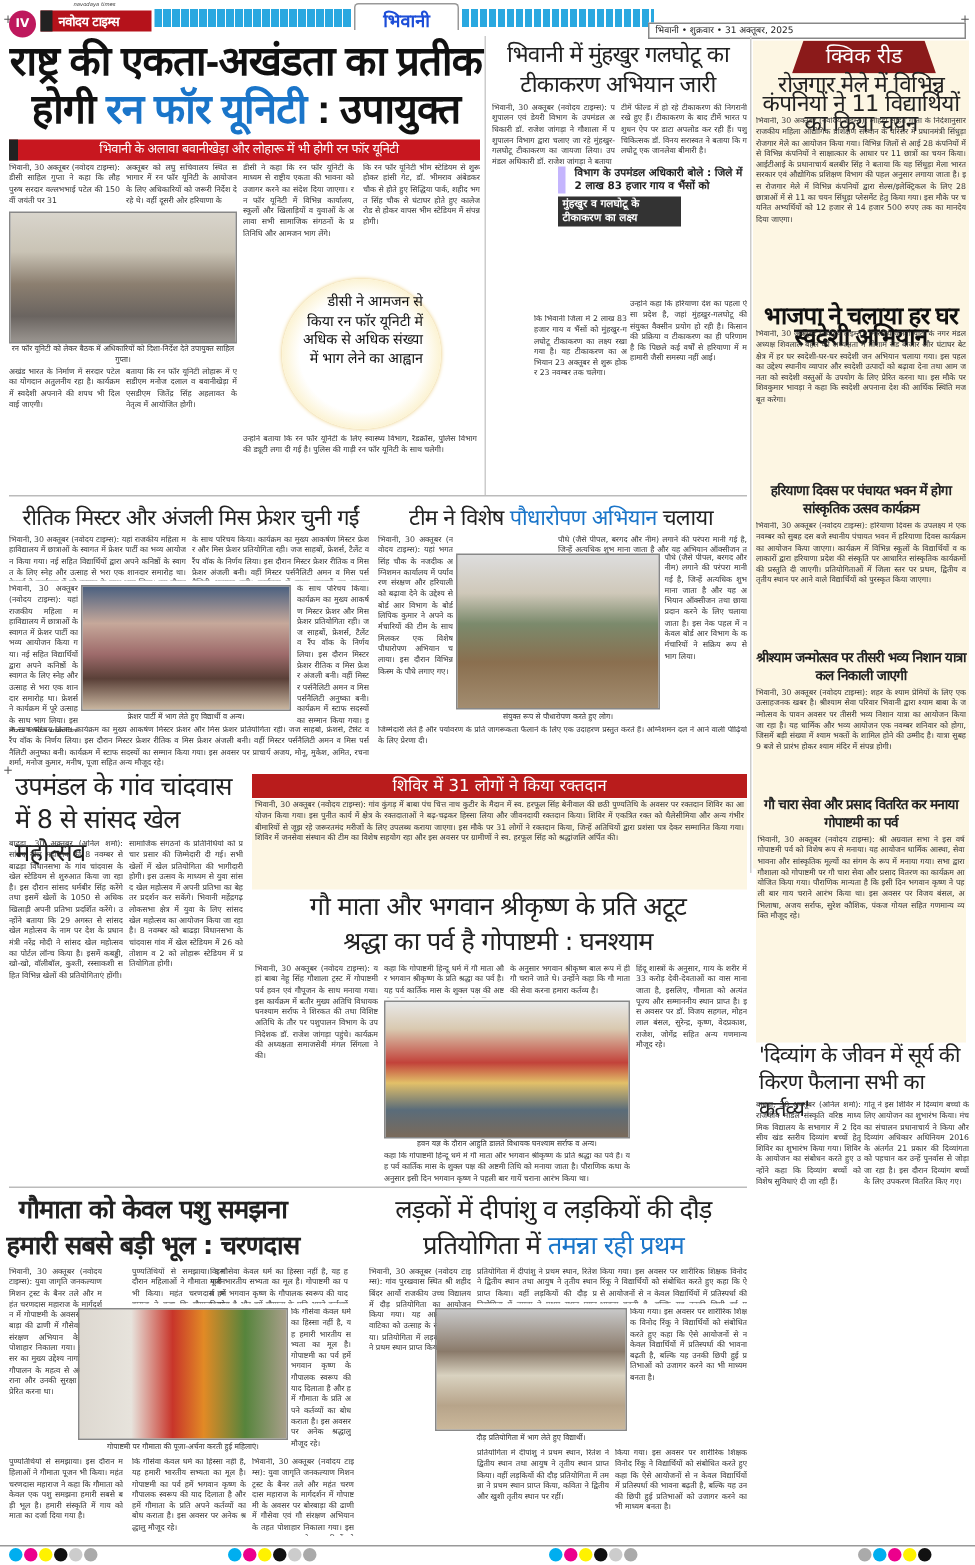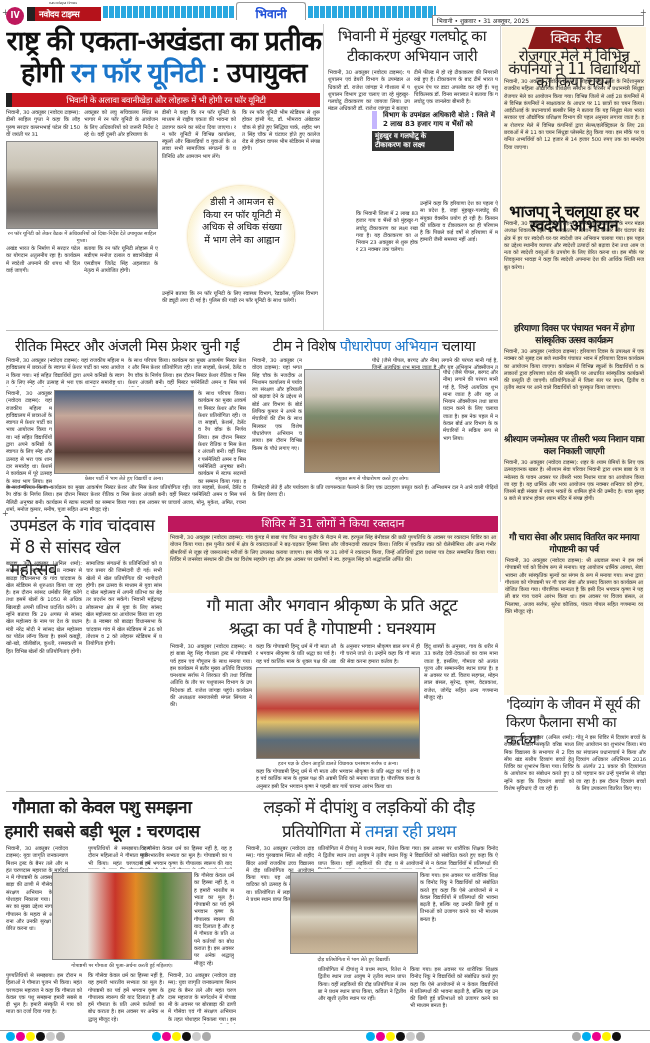--- a/index.html
+++ b/index.html
@@ -40,21 +40,21 @@
 <div class="abs body-text" style="left:6px;top:109px;width:74px;height:30px">भिवानी, 30 अक्तूबर (नवोदय टाइम्स): डीसी साहिल गुप्ता ने कहा कि लौह पुरुष सरदार वल्लभभाई पटेल की 150 वीं जयंती पर 31</div>
 <div class="abs body-text" style="left:84px;top:109px;width:74px;height:30px">अक्तूबर को लघु सचिवालय स्थित सभागार में रन फॉर यूनिटी के आयोजन के लिए अधिकारियों को जरूरी निर्देश दे रहे थे। वहीं दूसरी ओर हरियाणा के</div>
 <div class="abs body-text" style="left:162px;top:109px;width:74px;height:170px">डीसी ने कहा कि रन फॉर यूनिटी के माध्यम से राष्ट्रीय एकता की भावना को उजागर करने का संदेश दिया जाएगा। रन फॉर यूनिटी में विभिन्न कार्यालय, स्कूलों और खिलाड़ियों व युवाओं के अलावा सभी सामाजिक संगठनों के प्रतिनिधि और आमजन भाग लेंगे।</div>
 <div class="abs body-text" style="left:242px;top:109px;width:78px;height:220px">कि रन फॉर यूनिटी भीम स्टेडियम से शुरू होकर हांसी गेट, डॉ. भीमराव अंबेडकर चौक से होते हुए सिद्धिया पार्क, शहीद भगत सिंह चौक से घंटाघर होते हुए कालेज रोड से होकर वापस भीम स्टेडियम में संपन्न होगी।</div>
 <div class="abs photo" style="left:6px;top:141px;width:152px;height:88px;background:linear-gradient(180deg,#d9d5cc 0%,#c9c3b5 30%,#8c7f70 55%,#6a6460 80%,#9a9590 100%)"></div>
 <div class="abs caption" style="left:6px;top:230px;width:152px">रन फॉर यूनिटी को लेकर बैठक में अधिकारियों को दिशा-निर्देश देते उपायुक्त साहिल गुप्ता।</div>
 <div class="abs body-text" style="left:6px;top:245px;width:74px;height:82px">अखंड भारत के निर्माण में सरदार पटेल का योगदान अतुलनीय रहा है। कार्यक्रम में स्वदेशी अपनाने की शपथ भी दिलवाई जाएगी।</div>
 <div class="abs body-text" style="left:84px;top:245px;width:74px;height:82px">बताया कि रन फॉर यूनिटी लोहारू में एसडीएम मनोज दलाल व बवानीखेड़ा में एसडीएम जितेंद्र सिंह अहलावत के नेतृत्व में आयोजित होगी।</div>
 <div class="abs body-text" style="left:162px;top:290px;width:156px;height:38px">उन्होंने बताया कि रन फॉर यूनिटी के लिए स्वास्थ्य विभाग, रैडक्रॉस, पुलिस विभाग की ड्यूटी लगा दी गई है। पुलिस की गाड़ी रन फॉर यूनिटी के साथ चलेगी।</div>
 <div class="abs" style="left:188px;top:186px;width:106px;height:100px;border-radius:50%;background:radial-gradient(ellipse at center,#fff 55%,#fbf0c8 75%,#f3d77a 100%);box-shadow:0 0 3px #e8c56b"></div>
-<div class="abs" style="left:202px;top:196px;width:80px;font-size:9.5px;line-height:12.5px;text-align:center;color:#111;font-family:'Liberation Sans',sans-serif">डीसी ने आमजन से किया रन फॉर यूनिटी में अधिक से अधिक संख्या में भाग लेने का आह्वान</div>
+<div class="abs" style="left:202px;top:196px;width:80px;font-size:9.5px;line-height:12.5px;text-align:right;color:#111;font-family:'Liberation Sans',sans-serif">डीसी ने आमजन से किया रन फॉर यूनिटी में अधिक से अधिक संख्या में भाग लेने का आह्वान</div>
 
 <div class="abs" style="left:6px;top:330px;width:492px;height:1px;background:#bbb"></div>
 <div class="abs" style="left:323px;top:24px;width:1px;height:306px;background:#ccc"></div>
 
 <div class="abs hl-light" style="left:326px;top:26px;width:172px;font-size:15px;line-height:20px">भिवानी में मुंहखुर गलघोटू का टीकाकरण अभियान जारी</div>
 <div class="abs body-text" style="left:328px;top:69px;width:82px;height:112px">भिवानी, 30 अक्तूबर (नवोदय टाइम्स): पशुपालन एवं डेयरी विभाग के उपमंडल अधिकारी डॉ. राजेश जांगड़ा ने गौशाला में पशुपालन विभाग द्वारा चलाए जा रहे मुंहखुर-गलघोटू टीकाकरण का जायजा लिया। उपमंडल अधिकारी डॉ. राजेश जांगड़ा ने बताया</div>
 <div class="abs body-text" style="left:414px;top:69px;width:84px;height:40px">टीमें फील्ड में हो रहे टीकाकरण की निगरानी रखे हुए हैं। टीकाकरण के बाद टीमें भारत पशुधन ऐप पर डाटा अपलोड कर रही हैं। पशु चिकित्सक डॉ. विनय सरास्वत ने बताया कि गलघोटू एक जानलेवा बीमारी है।</div>
 <div class="abs" style="left:372px;top:111px;width:126px;height:80px">
   <div style="font-size:7px;line-height:9px;font-weight:bold;color:#222;padding-left:6px;border-left:5px solid #c4b5fd">विभाग के उपमंडल अधिकारी बोले : जिले में 2 लाख 83 हजार गाय व भैंसों को</div>
   <div style="font-size:7px;line-height:9px;font-weight:bold;color:#fff;background:#333;margin-top:2px;padding:1px 3px;width:82px">मुंहखुर व गलघोटू के टीकाकरण का लक्ष्य</div>
@@ -99,21 +99,21 @@
 <div class="abs body-text" style="left:372px;top:357px;width:126px;height:12px">पौधे (जैसे पीपल, बरगद और नीम) लगाने की परंपरा मानी गई है, जिन्हें अत्यधिक शुभ माना जाता है और यह अभियान ऑक्सीजन तथा छाया प्रदान करने के लिए चलाया जाता है। इस नेक पहल में न केवल बोर्ड आर विभाग के कर्मचारियों ने सक्रिय रूप से भाग लिया।</div>
 <div class="abs body-text" style="left:443px;top:369px;width:55px;height:114px">पौधे (जैसे पीपल, बरगद और नीम) लगाने की परंपरा मानी गई है, जिन्हें अत्यधिक शुभ माना जाता है और यह अभियान ऑक्सीजन तथा छाया प्रदान करने के लिए चलाया जाता है। इस नेक पहल में न केवल बोर्ड आर विभाग के कर्मचारियों ने सक्रिय रूप से भाग लिया।</div>
 <div class="abs body-text" style="left:252px;top:484px;width:246px;height:28px">जिम्मेदारी लेते हैं और पर्यावरण के प्रति जागरूकता फैलाने के लिए एक उदाहरण प्रस्तुत करते हैं। अग्निशमन दल ने आने वाली पीढ़ियों के लिए प्रेरणा दी।</div>
 
 <div class="abs" style="left:2px;top:509px;font-size:8px;color:#555">+</div>
 
 <div class="abs hl-light" style="left:4px;top:514px;width:160px;font-size:17px;line-height:22px;text-align:left;padding-left:6px">उपमंडल के गांव चांदवास में 8 से सांसद खेल महोत्सव</div>
 <div class="abs body-text" style="left:6px;top:560px;width:76px;height:206px">बाढड़ा, 30 अक्तूबर (अनिल शर्मा): सांसद खेल महोत्सव की 8 नवम्बर से बाढड़ा विधानसभा के गांव चांदवास के खेल स्टेडियम से शुरुआत किया जा रहा है। इस दौरान सांसद धर्मबीर सिंह करेंगे तथा इसमें खेलों के 1050 से अधिक खिलाड़ी अपनी प्रतिभा प्रदर्शित करेंगे। उन्होंने बताया कि 29 अगस्त से सांसद खेल महोत्सव के नाम पर देश के प्रधानमंत्री नरेंद्र मोदी ने सांसद खेल महोत्सव का पोर्टल लॉन्च किया है। इसमें कबड्डी, खो-खो, वॉलीबॉल, कुश्ती, रस्साकशी सहित विभिन्न खेलों की प्रतियोगिताएं होंगी।</div>
 <div class="abs body-text" style="left:86px;top:560px;width:76px;height:206px">सामाजिक संगठनों के प्रतिनिधियों को प्रचार प्रसार की जिम्मेदारी दी गई। सभी खेलों में खेल प्रतियोगिता की भागीदारी होगी। इस उत्सव के माध्यम से युवा सांसद खेल महोत्सव में अपनी प्रतिभा का बेहतर प्रदर्शन कर सकेंगे। भिवानी महेंद्रगढ़ लोकसभा क्षेत्र में युवा के लिए सांसद खेल महोत्सव का आयोजन किया जा रहा है। 8 नवम्बर को बाढड़ा विधानसभा के चांदवास गांव में खेल स्टेडियम में 26 को तोशाम व 2 को लोहारू स्टेडियम में प्रतियोगिता होगी।</div>
 
-<div class="abs" style="left:168px;top:516px;width:330px;height:16px;background:#be185d;color:#fff;text-align:center;font-size:11px;line-height:16px">शिविर में 31 लोगों ने किया रक्तदान</div>
+<div class="abs" style="left:168px;top:516px;width:330px;height:16px;background:#b91c1c;color:#fff;text-align:center;font-size:11px;line-height:16px">शिविर में 31 लोगों ने किया रक्तदान</div>
 <div class="abs body-text" style="left:168px;top:533px;width:330px;height:60px;background:#fdf6e3;padding:1px 2px">भिवानी, 30 अक्तूबर (नवोदय टाइम्स): गांव कुंगड़ में बाबा पंच चित्त नाथ कुटीर के मैदान में स्व. हरफूल सिंह बेनीवाल की छठी पुण्यतिथि के अवसर पर रक्तदान शिविर का आयोजन किया गया। इस पुनीत कार्य में क्षेत्र के रक्तदाताओं ने बढ़-चढ़कर हिस्सा लिया और जीवनदायी रक्तदान किया। शिविर में एकत्रित रक्त को थैलेसीमिया और अन्य गंभीर बीमारियों से जूझ रहे जरूरतमंद मरीजों के लिए उपलब्ध कराया जाएगा। इस मौके पर 31 लोगों ने रक्तदान किया, जिन्हें अतिथियों द्वारा प्रशंसा पत्र देकर सम्मानित किया गया। शिविर में जनसेवा संस्थान की टीम का विशेष सहयोग रहा और इस अवसर पर ग्रामीणों ने स्व. हरफूल सिंह को श्रद्धांजलि अर्पित की।</div>
 
 <div class="abs hl-light" style="left:164px;top:594px;width:336px;font-size:17px;line-height:22px;white-space:nowrap">गौ माता और भगवान श्रीकृष्ण के प्रति अटूट</div>
 <div class="abs hl-light" style="left:164px;top:617px;width:336px;font-size:17px;line-height:22px;white-space:nowrap">श्रद्धा का पर्व है गोपाष्टमी : घनश्याम</div>
 <div class="abs body-text" style="left:170px;top:643px;width:82px;height:124px">भिवानी, 30 अक्तूबर (नवोदय टाइम्स): यहां बाबा नेहू सिंह गौशाला ट्रस्ट में गोपाष्टमी पर्व हवन एवं गौपूजन के साथ मनाया गया। इस कार्यक्रम में बतौर मुख्य अतिथि विधायक घनश्याम सर्राफ ने शिरकत की तथा विशिष्ट अतिथि के तौर पर पशुपालन विभाग के उपनिदेशक डॉ. राजेश जांगड़ा पहुंचे। कार्यक्रम की अध्यक्षता समाजसेवी मंगल सिंगला ने की।</div>
 <div class="abs body-text" style="left:256px;top:643px;width:80px;height:22px">कहा कि गोपाष्टमी हिन्दू धर्म में गौ माता और भगवान श्रीकृष्ण के प्रति श्रद्धा का पर्व है। यह पर्व कार्तिक मास के शुक्ल पक्ष की अष्टमी तिथि को मनाया जाता है। पौराणिक कथा के अनुसार इसी दिन भगवान कृष्ण ने पहली बार गायें चराना आरंभ किया था।</div>
 <div class="abs body-text" style="left:340px;top:643px;width:80px;height:22px">के अनुसार भगवान श्रीकृष्ण बाल रूप में ही गौ चराने जाते थे। उन्होंने कहा कि गौ माता की सेवा करना हमारा कर्तव्य है।</div>
 <div class="abs body-text" style="left:424px;top:643px;width:74px;height:124px">हिंदू शास्त्रों के अनुसार, गाय के शरीर में 33 करोड़ देवी-देवताओं का वास माना जाता है, इसलिए, गौमाता को अत्यंत पूज्य और सम्माननीय स्थान प्राप्त है। इस अवसर पर डॉ. विजय सहगल, मोहनलाल बंसल, सुरेन्द्र, कृष्ण, वेदप्रकाश, राजेश, जोगेंद्र सहित अन्य गणमान्य मौजूद रहे।</div>
 <div class="abs photo" style="left:256px;top:667px;width:164px;height:92px;background:linear-gradient(180deg,#e8e8e8 0%,#d9c9b0 20%,#c2423a 45%,#e2c069 60%,#5a6c7a 80%,#7a6a5a 100%)"></div>
 <div class="abs caption" style="left:256px;top:760px;width:164px">हवन यज्ञ के दौरान आहुति डालते विधायक घनश्याम सर्राफ व अन्य।</div>

